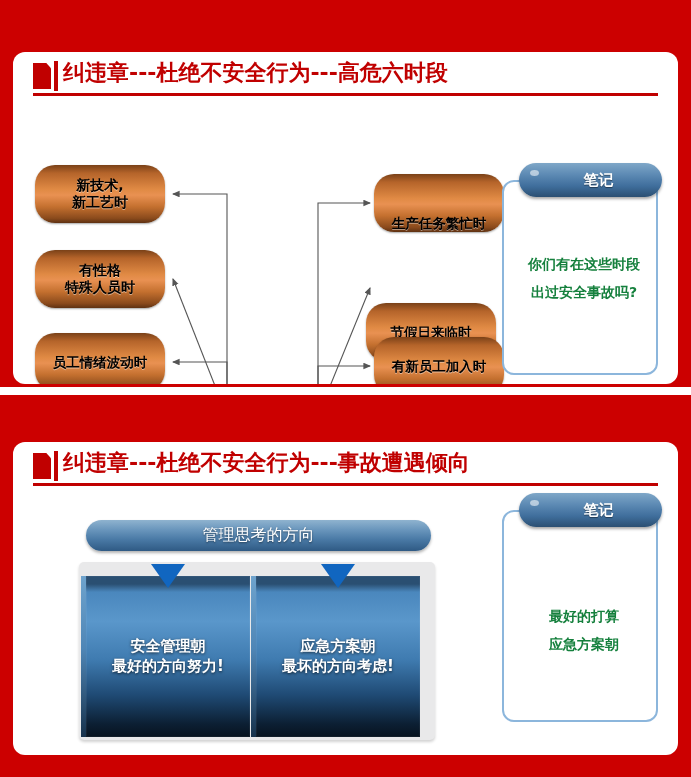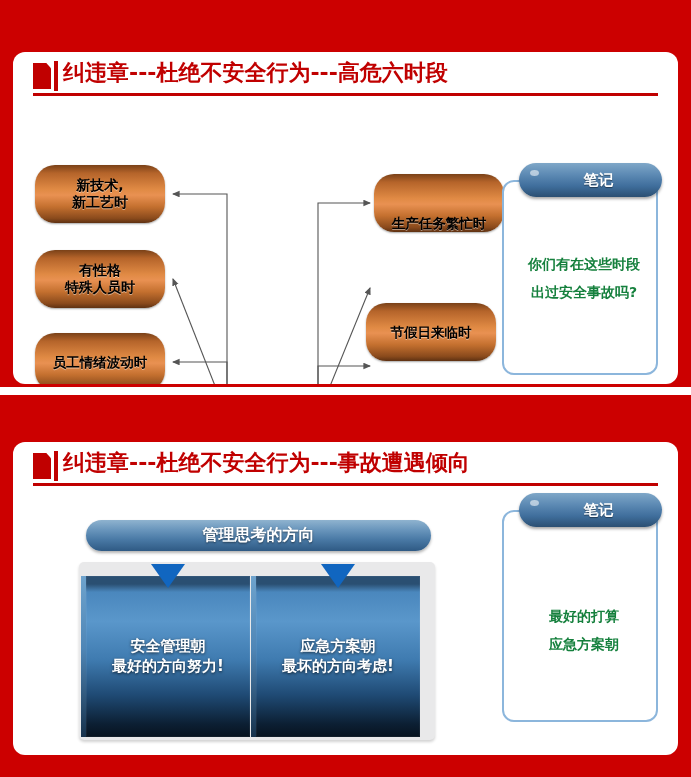--- a/index.html
+++ b/index.html
@@ -116,21 +116,21 @@
   #note1 .note-body { top: 68px; }
   #note2 .note-body { top: 90px; }
 
   
   #s2-title-pill {
     position: absolute; left: 86px; top: 520px;
     width: 345px; height: 31px; border-radius: 16px;
     background: linear-gradient(180deg,#8fb3cf 0%, #6b97bd 30%, #4a7aa6 62%, #2f5a84 100%);
     box-shadow: 0 2px 3px rgba(0,0,0,.3);
     display: flex; align-items: center; justify-content: center;
-    color: #fff; font-weight: bold; font-size: 16px;
+    color: #fff; font-weight: normal; font-size: 16px;
     text-shadow: 0 1px 2px rgba(0,0,0,.5);
   }
   #s2-plate {
     position: absolute; left: 79px; top: 562px;
     width: 356px; height: 178px;
     background: #E9E9EA;
     border-radius: 5px;
     box-shadow: 0 2px 3px rgba(0,0,0,.18);
   }
   .bpanel {
@@ -213,20 +213,23 @@
         <span>特殊人员时</span>
       </span>
     </div>
 
     <div class="obox" id="ob4">
       <span class="btxt">生产任务繁忙时</span>
     </div>
     <div class="obox" id="ob5">
       <span class="btxt">节假日来临时</span>
     </div>
+    <div class="obox" id="ob6">
+      <span class="btxt">有新员工加入时</span>
+    </div>
 
     <div class="notecard" id="note1">
       <div class="note-body">
         <div>你们有在这些时段</div>
         <div>出过安全事故吗?</div>
       </div>
     </div>
     <div class="pill" id="pill1">
       <span>笔记</span>
     </div>

